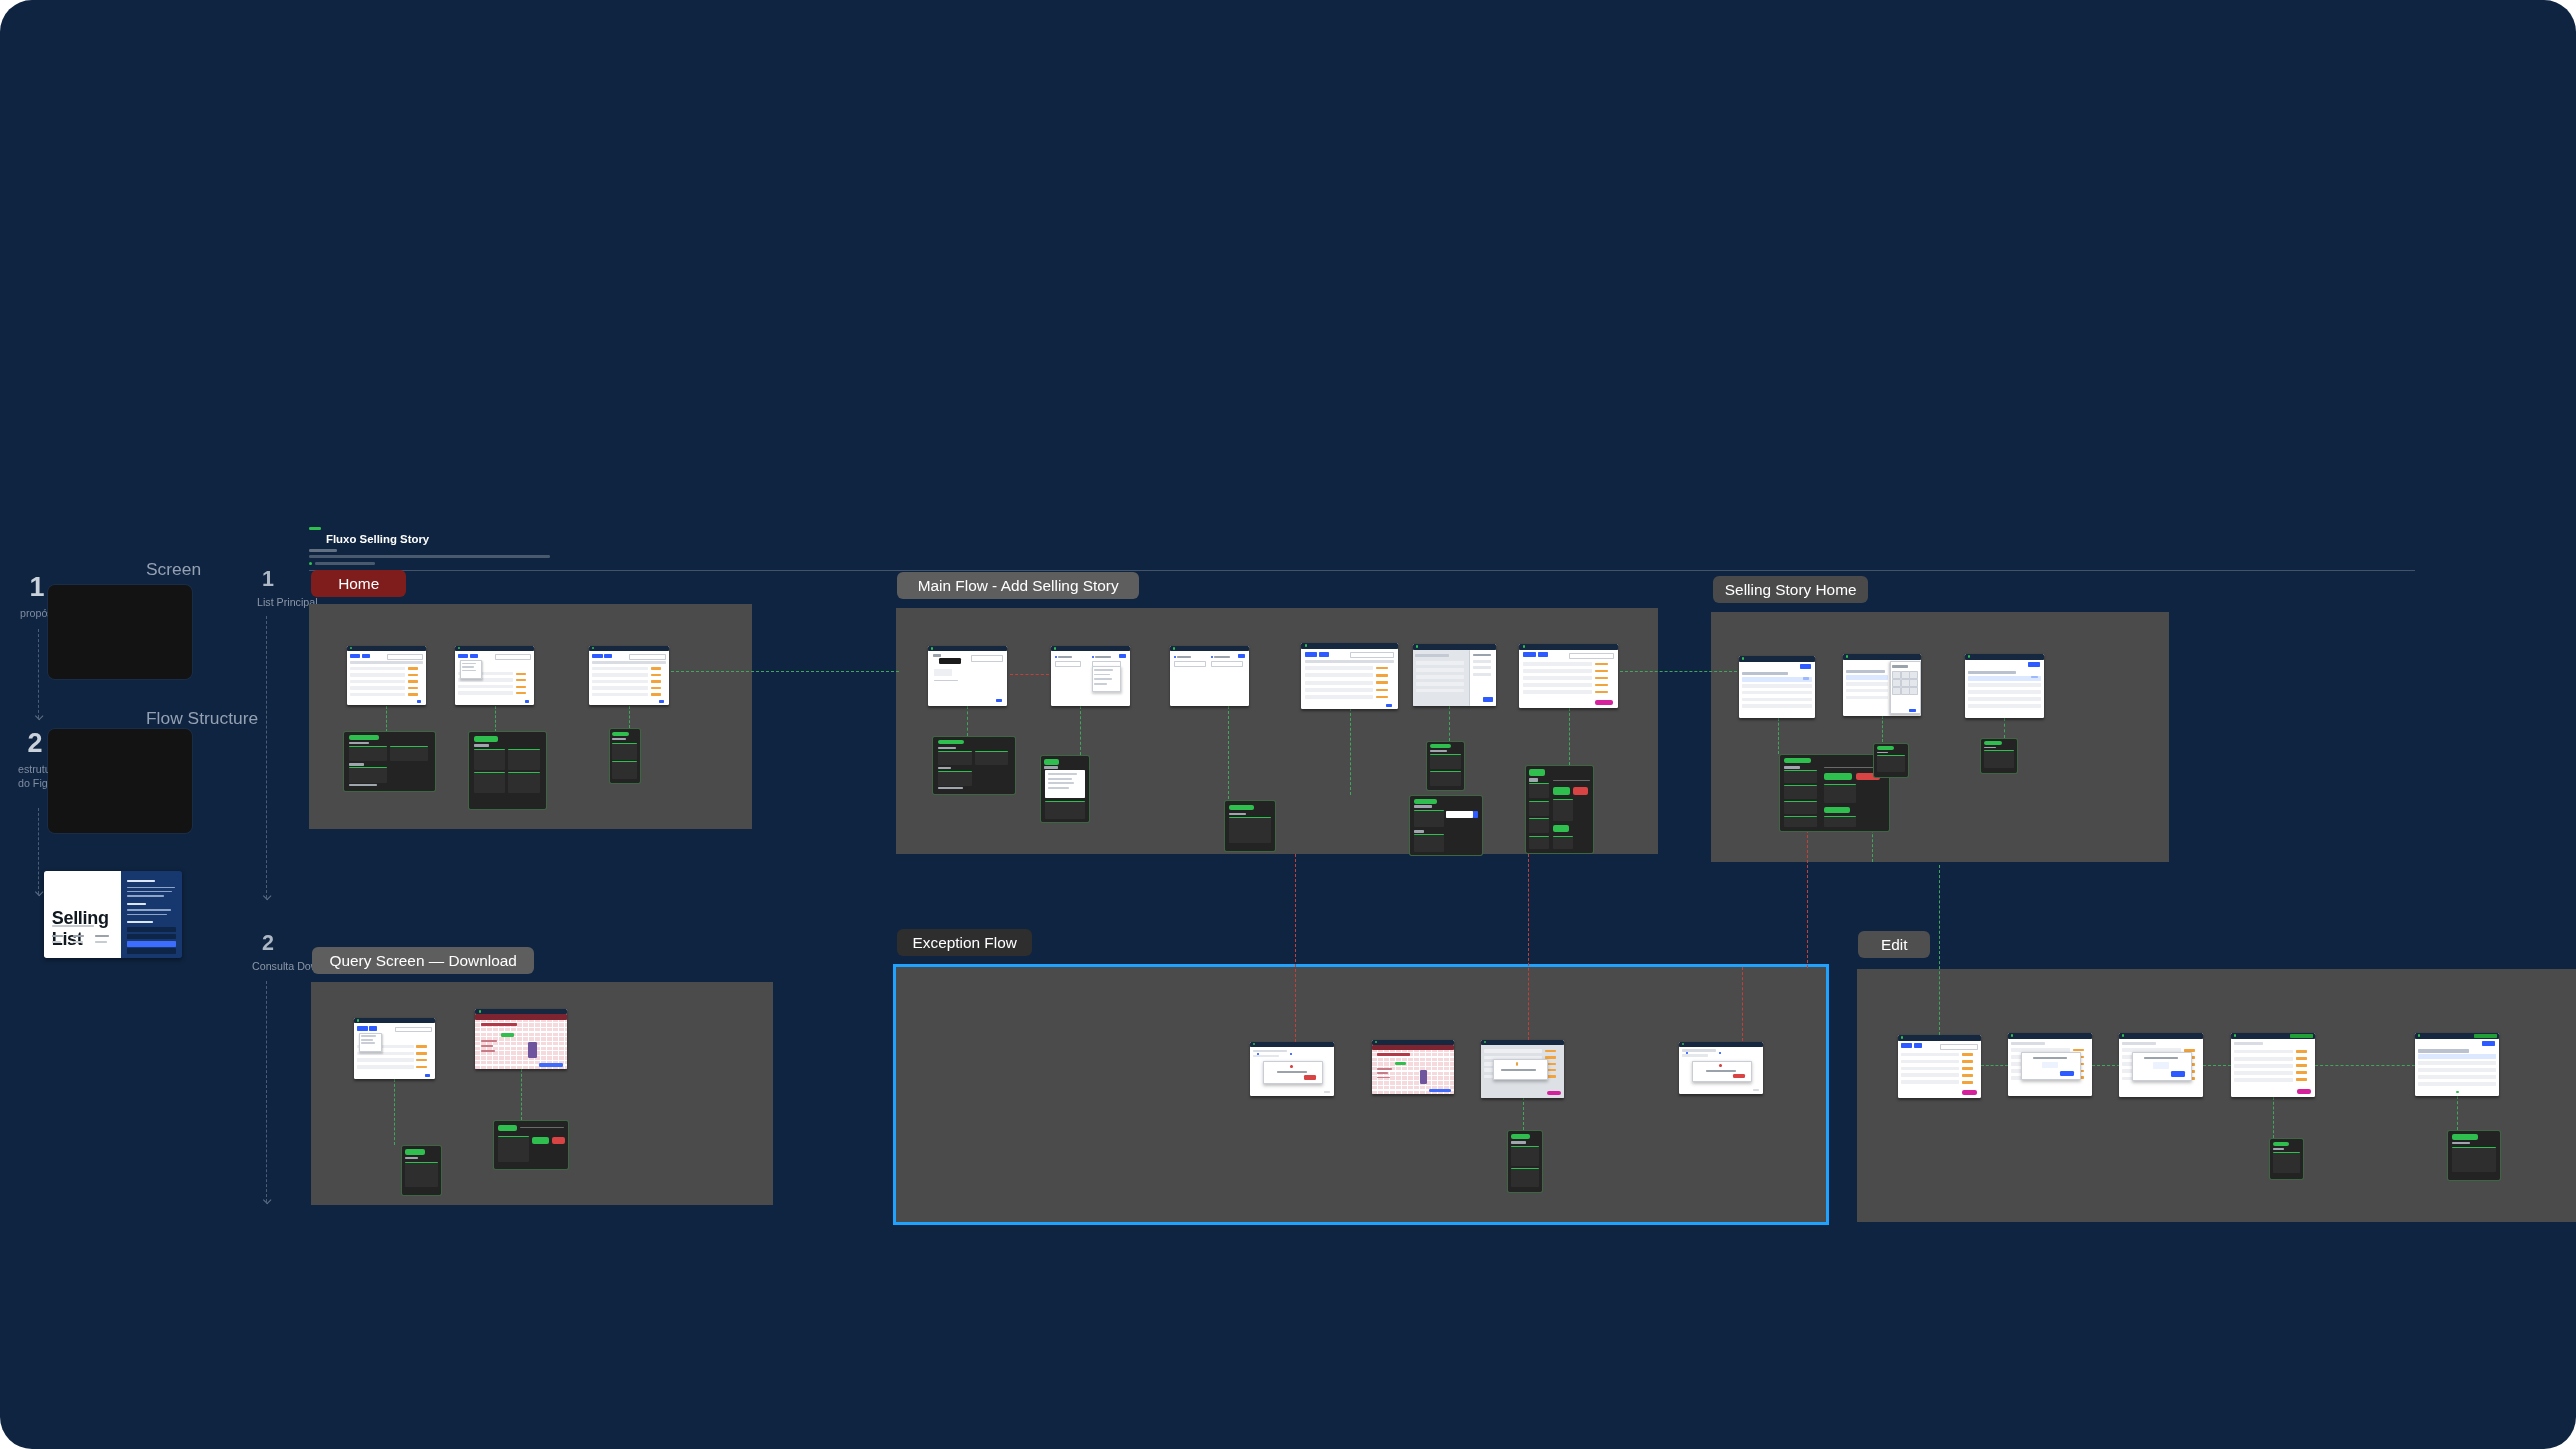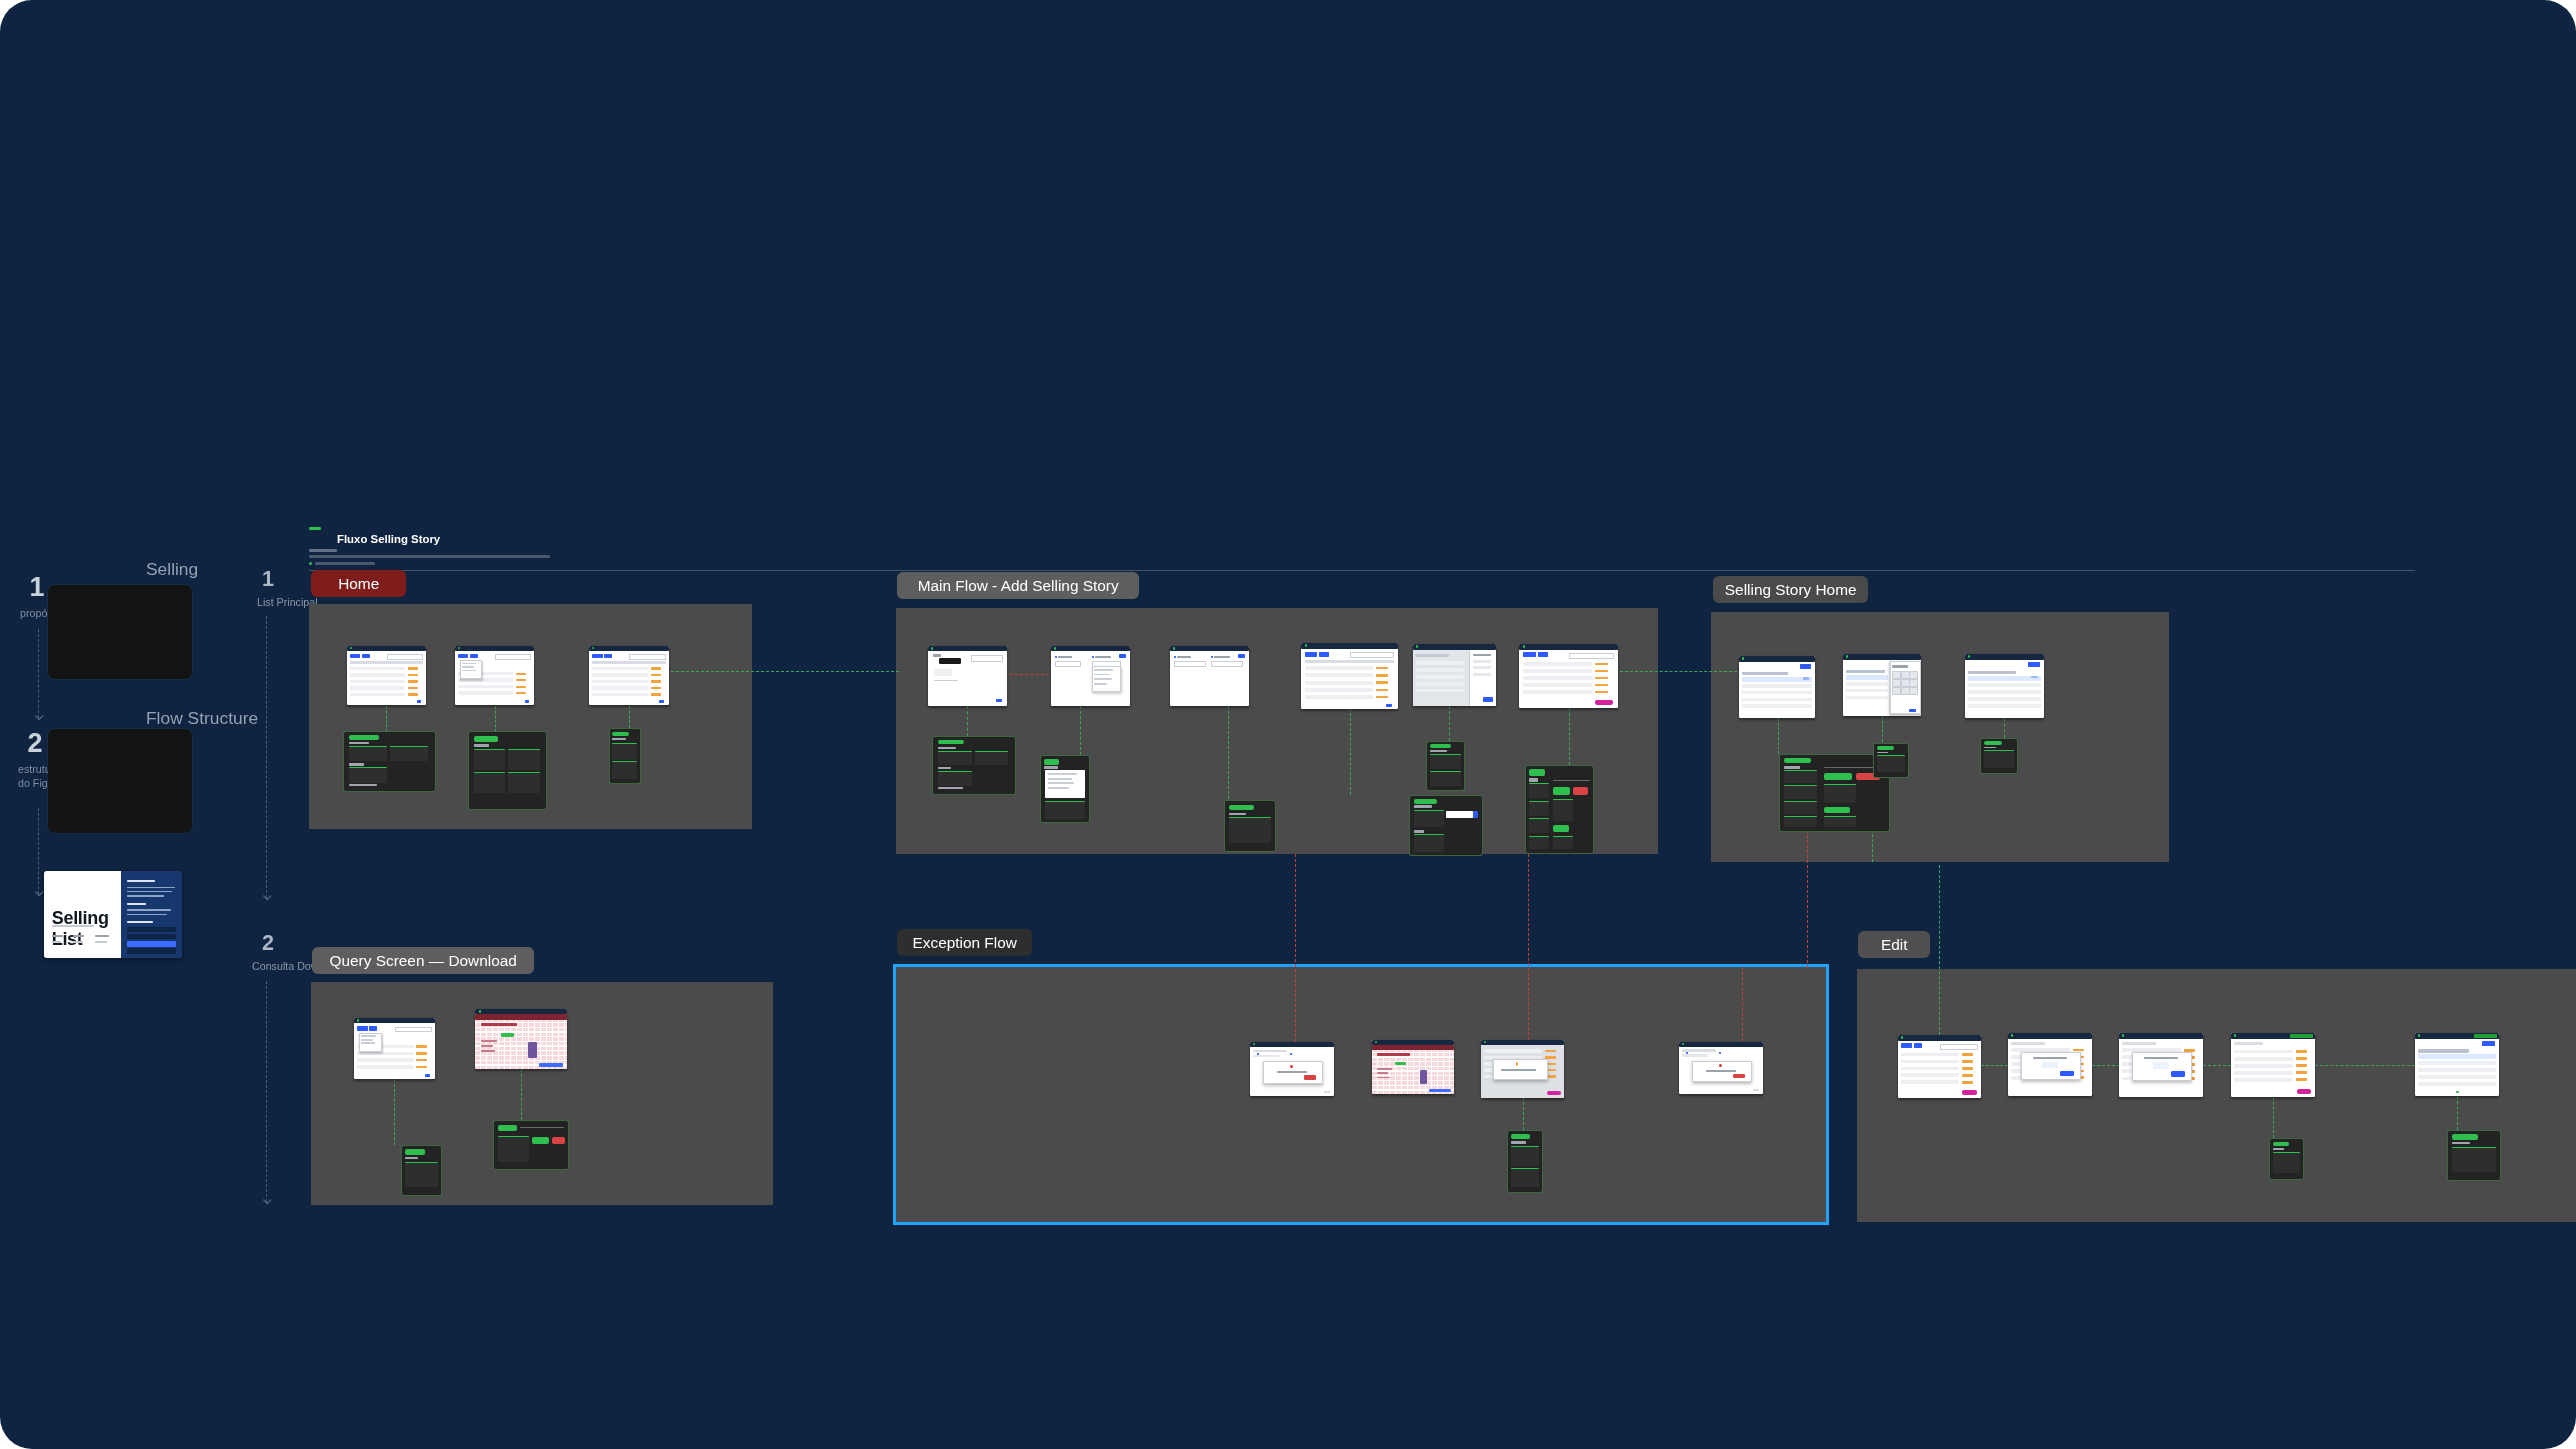--- a/index.html
+++ b/index.html
@@ -46,21 +46,21 @@
   .ss-right{background:#16386E; width:44%; position:relative;}
   .ss-title{position:absolute; left:10%; top:42%; font-size:18px; font-weight:800; color:#101820; letter-spacing:-0.3px;}
   .ss-left i,.ss-right i{position:absolute; display:block; border-radius:0.7px;}
 </style>
 </head>
 <body>
 
 <div class="slide">
 
 
-  <div class="abs mini-heading" style="left:146px;top:559px;">Selling</div>
+  <div class="abs mini-heading" style="left:146px;top:559px;">Screen</div>
   <div class="abs mini-num" style="left:29.5px;top:572px;">1</div>
   <div class="abs mini-sub" style="left:20px;top:606px;">propósito</div>
   <div class="abs guide" style="left:38px;top:629px;height:89px;"></div>
   <div class="abs dark-card" id="purpose-card" style="left: 48px; top: 585px; width: 144px; height: 94px; position: absolute;"><i style="left:14%;top:12%;width:22%;height:5%;background:#E6E6E6;"></i><i style="left:14%;top:24%;width:30%;height:4%;background:#9A9A9A;"></i><i style="left:14%;top:34%;width:3.5%;height:5%;background:#2FBF4F;border-radius:50%;"></i><i style="left:20%;top:35%;width:16%;height:3%;background:#BDBDBD;"></i><i style="left:16%;top:44%;width:40%;height:2.2%;background:#8A8A8A;"></i><i style="left:16%;top:49%;width:57%;height:2.2%;background:#8A8A8A;"></i><i style="left:16%;top:54%;width:52%;height:2.2%;background:#8A8A8A;"></i><i style="left:16%;top:59%;width:47%;height:2.2%;background:#8A8A8A;"></i><i style="left:16%;top:64%;width:42%;height:2.2%;background:#8A8A8A;"></i><i style="left:14%;top:72%;width:3.5%;height:5%;background:#D84343;border-radius:50%;"></i><i style="left:20%;top:73%;width:18%;height:3%;background:#BDBDBD;"></i><i style="left:16%;top:82%;width:34%;height:2.2%;background:#8A8A8A;"></i><i style="left:16%;top:87%;width:28%;height:2.2%;background:#8A8A8A;"></i></div>
 
   <div class="abs mini-heading" style="left:146px;top:708px;">Flow Structure</div>
   <div class="abs mini-num" style="left:27.5px;top:728px;">2</div>
   <div class="abs mini-sub" style="left:18px;top:762px;">estrutura
 do Figma</div>
   <div class="abs guide" style="left:38px;top:808px;height:86px;"></div>
@@ -87,21 +87,21 @@
       <i style="left:10%;top:49%;width:66%;height:1.3px;background:#8FA5C8;"></i>
       <i style="left:10%;top:57%;width:42%;height:2px;background:#DCE6F5;"></i>
       <i style="left:10%;top:64%;width:80%;height:6%;background:#0F2547;"></i>
       <i style="left:10%;top:72%;width:80%;height:6%;background:#0F2547;"></i>
       <i style="left:10%;top:80%;width:80%;height:7%;background:#3D6DFF;"></i>
       <i style="left:10%;top:89%;width:80%;height:6%;background:#0F2547;"></i>
     </div>
   </div>
 
   <div class="abs ph-chip" style="left:309px;top:527px;width:12px;height:3.4px;"></div>
-  <div class="abs ph-title" style="left:320px;top:533px;padding-left:17px;">Fluxo Selling Story</div>
+  <div class="abs ph-title" style="left:309px;top:533px;padding-left:17px;">Fluxo Selling Story</div>
   <div class="abs ph-bar" style="left:309px;top:549px;width:28px;height:3.4px;"></div>
   <div class="abs ph-bar" style="left:309px;top:555px;width:241px;height:3.4px;opacity:.7;"></div>
   <div class="abs ph-chip" style="left:309px;top:562px;width:3.4px;height:3.4px;border-radius:50%;"></div>
   <div class="abs ph-bar" style="left:315px;top:562px;width:60px;height:3.4px;opacity:.7;"></div>
   <div class="abs ph-divider" style="left:309px;top:570px;width:2106px;"></div>
 
   <div class="abs row-num" style="left:262px;top:567px;">1</div>
   <div class="abs row-label" style="left:257px;top:596px;">List Principal</div>
   <div class="abs guide" style="left:266px;top:616px;height:282px;"></div>
   <div class="abs row-num" style="left:262px;top:931px;">2</div>

